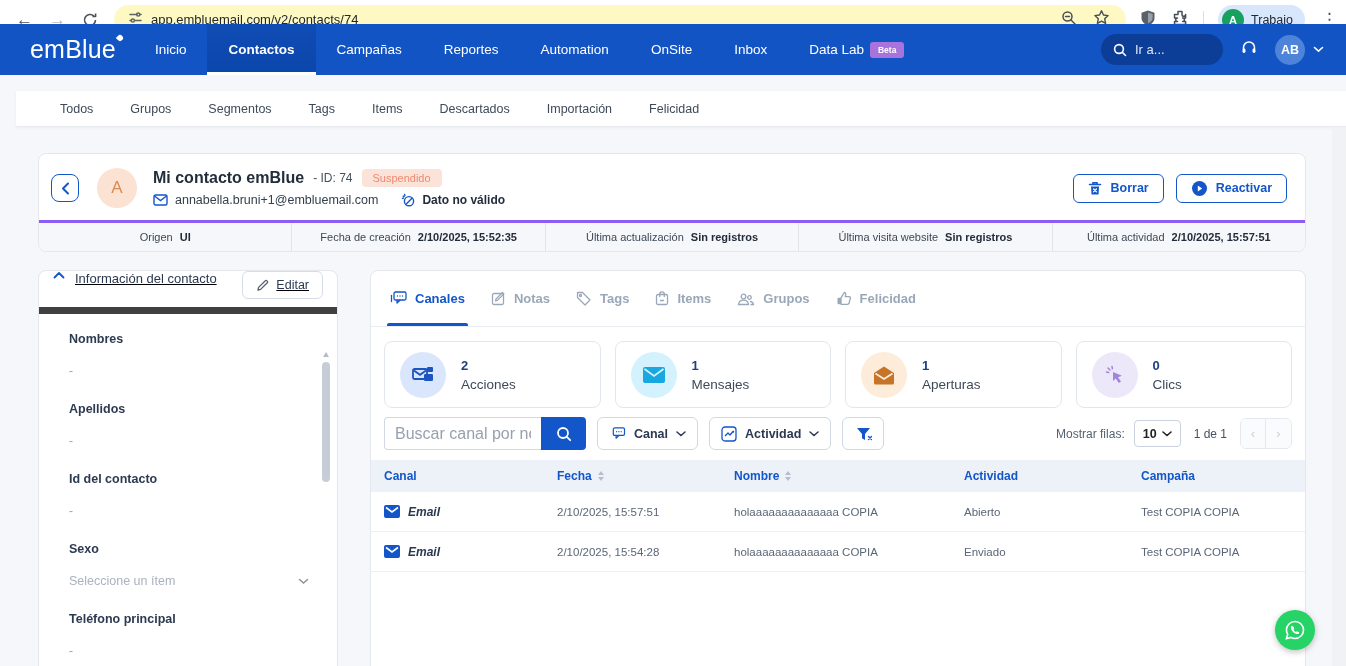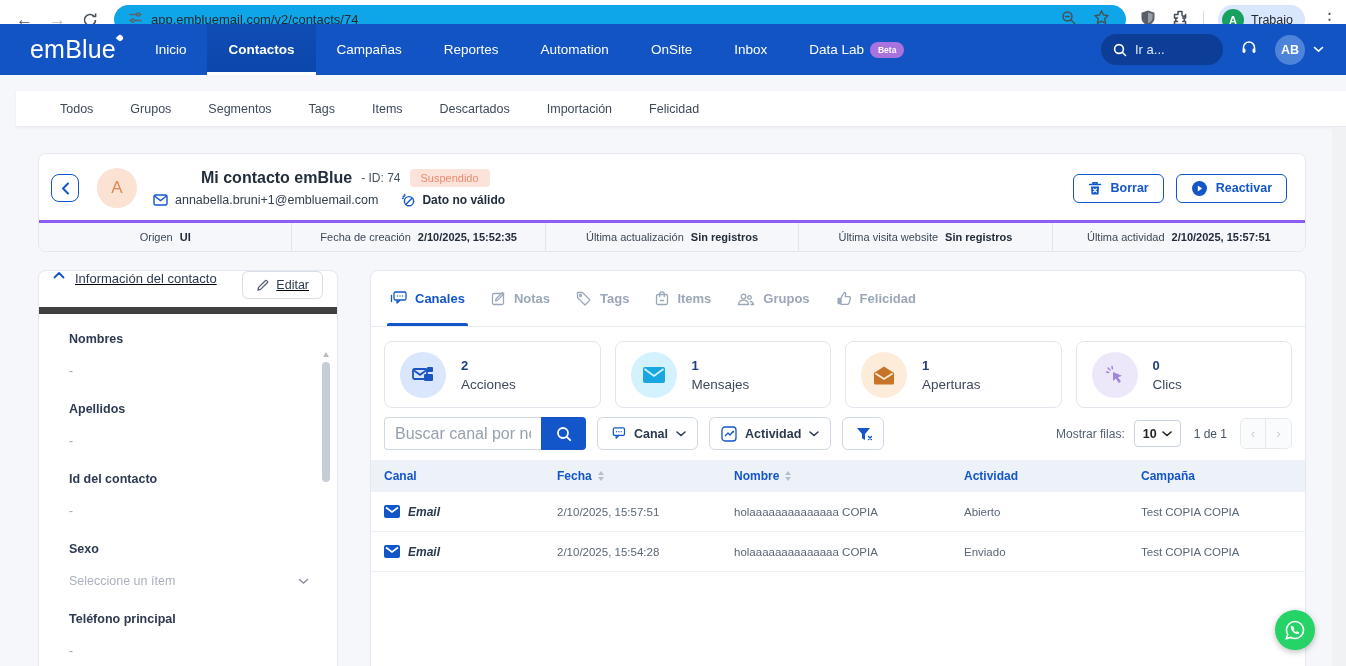--- a/index.html
+++ b/index.html
@@ -5,57 +5,57 @@
   * { margin:0; padding:0; box-sizing:border-box; }
   html,body { width:1346px; height:666px; overflow:hidden; }
   body { font-family:"Liberation Sans", sans-serif; background:#f6f7fa; }
   .screen { position:relative; width:1346px; height:666px; overflow:hidden; }
 
   
   .browser { position:absolute; top:0; left:0; width:100%; height:40px; background:#ffffff; display:flex; align-items:center; border-bottom:1px solid #e3e7ec; }
   .b-ico { color:#474f58; font-size:17px; margin-left:16px; cursor:pointer; }
   .b-ico.disabled { color:#b6bcc3; }
   .b-ico svg { display:block; }
-  .urlbar { display:flex; align-items:center; height:29px; background:#0ea5e9; border-radius:15px; margin-left:16px; flex:1; max-width:1012px; padding:0 10px; }
+  .urlbar { display:flex; align-items:center; height:29px; background:#fef9c3; border-radius:15px; margin-left:16px; flex:1; max-width:1012px; padding:0 10px; }
   .urlbar .site-ico { margin:0 8px 0 4px; }
   .url-text { font-size:13px; color:#23282e; flex:1; }
   .urlbar-right { display:flex; align-items:center; gap:16px; margin-right:6px; }
   .chrome-right { display:flex; align-items:center; margin-left:auto; margin-right:8px; gap:14px; }
   .divider-v { width:1px; height:18px; background:#dadde1; }
   .profile-pill { display:flex; align-items:center; gap:7px; background:#d9e7fd; border-radius:15px; height:29px; padding:0 12px 0 4px; cursor:pointer; }
   .profile-av { width:22px; height:22px; border-radius:50%; background:#17a05e; color:#fff; font-size:11px; font-weight:bold; display:flex; align-items:center; justify-content:center; }
   .profile-name { font-size:12.5px; color:#23282e; }
 
   
   .appnav { position:absolute; top:24px; left:0; width:100%; height:51px; background:#1254c4; display:flex; align-items:stretch; }
   .logo { display:flex; align-items:center; margin-left:30px; margin-right:18px; color:#fff; font-size:25px; font-weight:500; letter-spacing:.2px; position:relative; }
   .logo .drop { position:absolute; top:11px; right:-7px; width:6px; height:6px; background:#fff; border-radius:50% 50% 50% 0; transform:rotate(45deg); }
   .nav-items { display:flex; align-items:stretch; }
   .nav-item { display:flex; align-items:center; padding:0 21px; color:#fff; font-size:13.5px; font-weight:500; cursor:pointer; position:relative; }
   .nav-item.active { background:linear-gradient(#0f4cb4,#0b46ab); font-weight:bold; }
   .nav-item.active::after { content:""; position:absolute; left:0; right:0; bottom:0; height:3px; background:#fff; }
-  .beta { background:#a873dd; color:#fff; font-size:8.5px; padding:3px 8px; border-radius:8px; margin-left:6px; font-weight:bold; }
+  .beta { background:#a873dd; color:#fff; font-size:8.5px; padding:3px 8px; border-radius:3px; margin-left:6px; font-weight:bold; }
   .appnav-right { margin-left:auto; display:flex; align-items:center; gap:17px; margin-right:22px; }
   .nav-search { display:flex; align-items:center; background:#0c3e98; border-radius:16px; height:31px; width:122px; padding:0 12px; gap:8px; }
   .nav-search input { background:transparent; border:none; outline:none; color:#e8eefb; font-size:13px; width:70px; font-family:"Liberation Sans",sans-serif; }
   .nav-search input::placeholder { color:#dfe8f8; }
   .ab-wrap { display:flex; align-items:center; gap:8px; cursor:pointer; }
   .ab-av { width:30px; height:30px; border-radius:50%; background:#4e83da; color:#fff; font-size:12.5px; font-weight:bold; display:flex; align-items:center; justify-content:center; }
 
   
   .subnav { position:absolute; top:91px; left:16px; width:100%; height:36px; background:#ffffff; display:flex; align-items:center; gap:37px; padding-left:44px; border-bottom:1px solid #e7eaef; box-shadow:0 1px 3px rgba(40,60,90,.06); }
   .subnav-item { font-size:12.5px; color:#3e4a5a; cursor:pointer; }
 
   
   .card { background:#fff; border:1px solid #e4e8ee; border-radius:8px; }
   .contact-card { position:absolute; left:38px; top:153px; width:1268px; }
   .ch-top { display:flex; align-items:center; padding:14px 18px 12px 12px; }
   .back-btn { width:28px; height:28px; border:1.5px solid #1356c9; border-radius:8px; background:#fff; display:flex; align-items:center; justify-content:center; cursor:pointer; }
   .c-avatar { width:40px; height:40px; border-radius:50%; background:#fbe2d3; color:#dd8a52; font-size:17px; display:flex; align-items:center; justify-content:center; margin:0 16px 0 18px; }
-  .ch-name-row { display:flex; align-items:center; gap:9px;margin-left:48px; }
+  .ch-name-row { display:flex; align-items:center; gap:9px; }
   .c-name { font-size:16px; font-weight:bold; color:#222e3c; }
   .c-id { font-size:12px; color:#45515f; }
   .status-badge { background:#fbe3da; color:#ee8a70; font-size:11px; padding:3px 11px; border-radius:4px; }
   .ch-email-row { display:flex; align-items:center; gap:7px; margin-top:6px; }
   .c-email { font-size:12.5px; color:#33404e; }
   .invalid-wrap { display:flex; align-items:center; gap:6px; margin-left:16px; }
   .invalid-txt { font-size:12px; color:#222e3c; font-weight:600; }
   .ch-actions { margin-left:auto; display:flex; gap:12px; }
   .ob-btn { display:flex; align-items:center; gap:8px; height:29px; border:1.5px solid #1356c9; border-radius:6px; background:#fff; color:#1356c9; font-size:12.5px; font-weight:bold; padding:0 14px; cursor:pointer; font-family:"Liberation Sans",sans-serif; }
 

